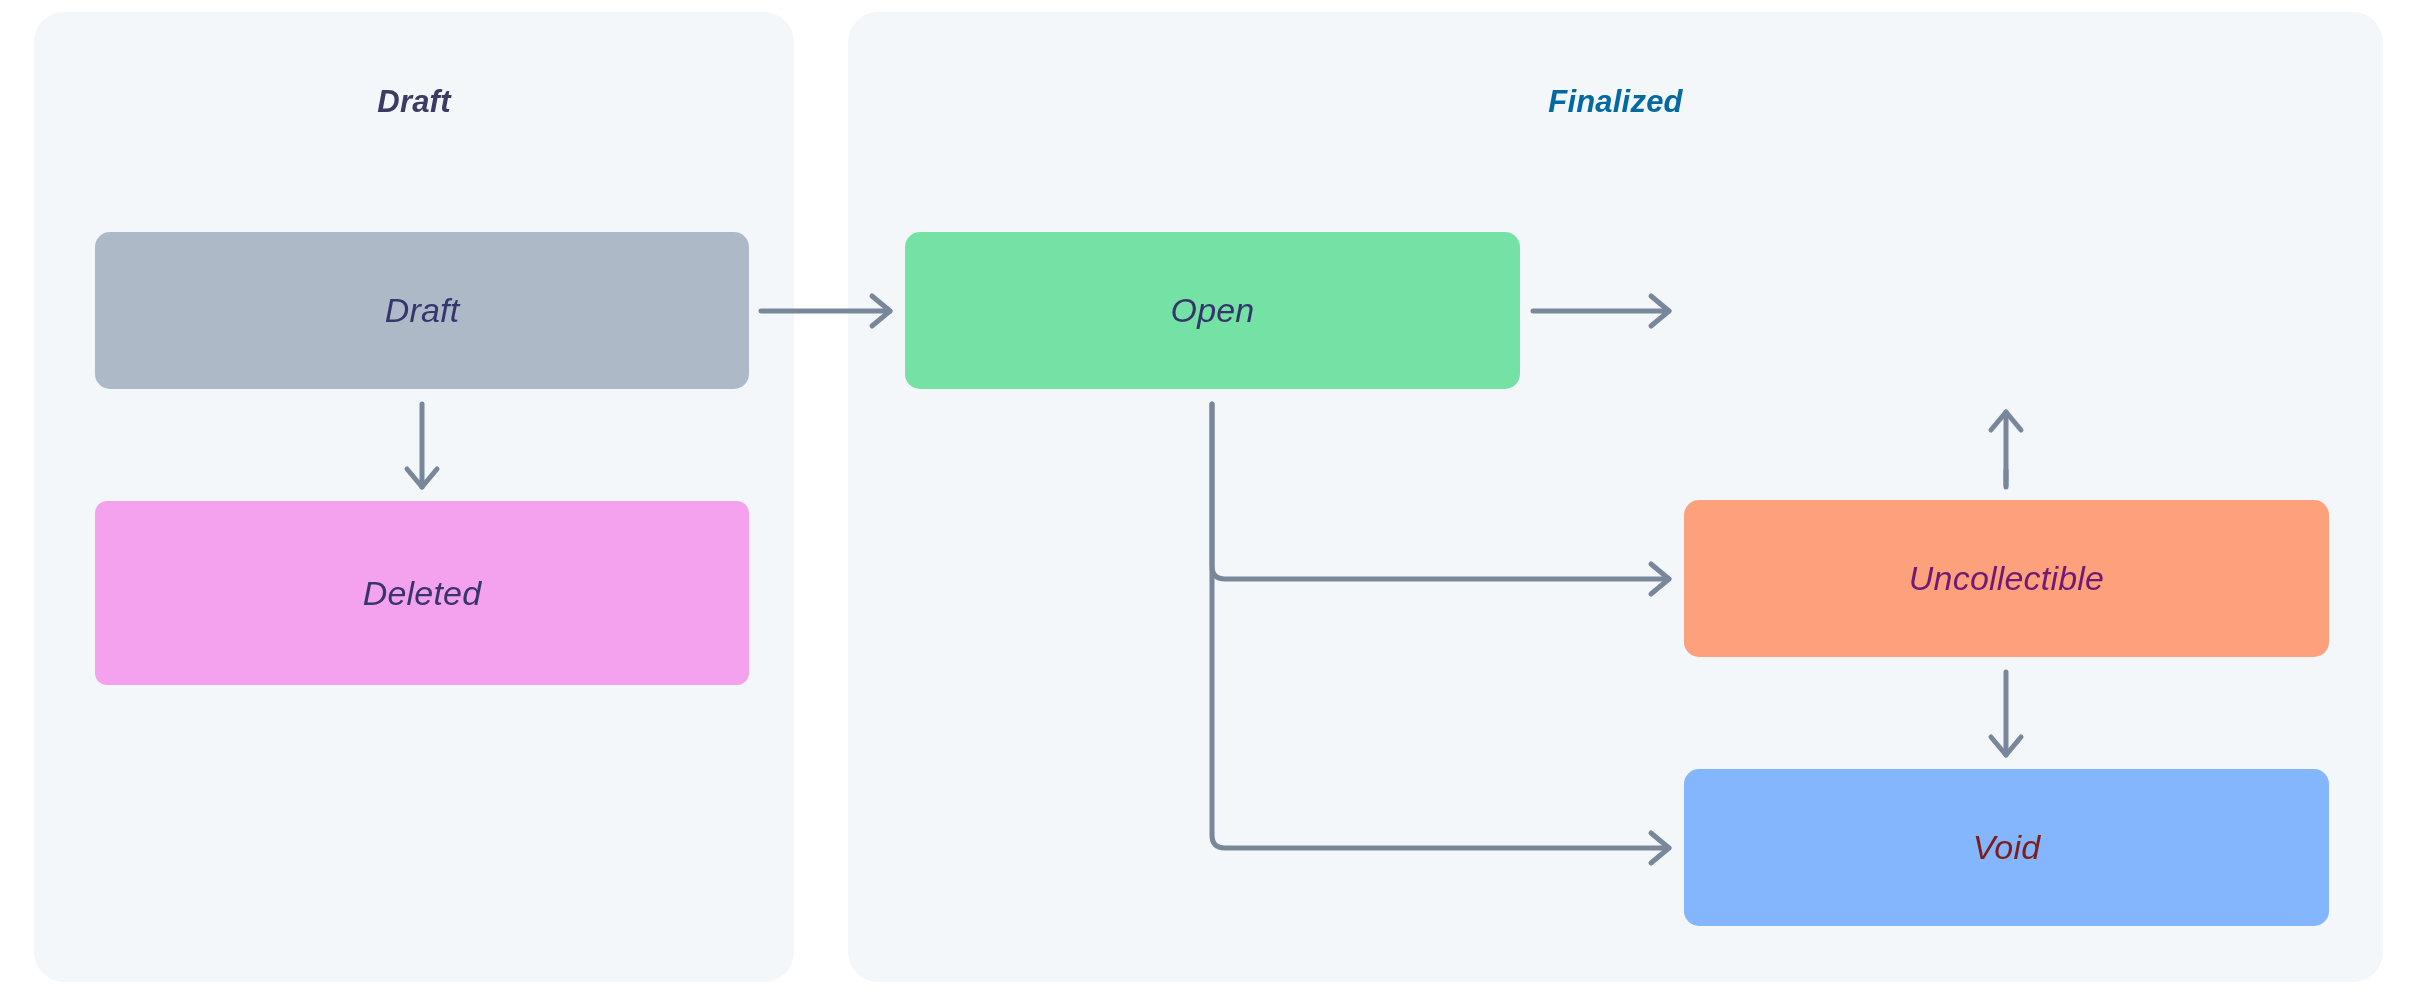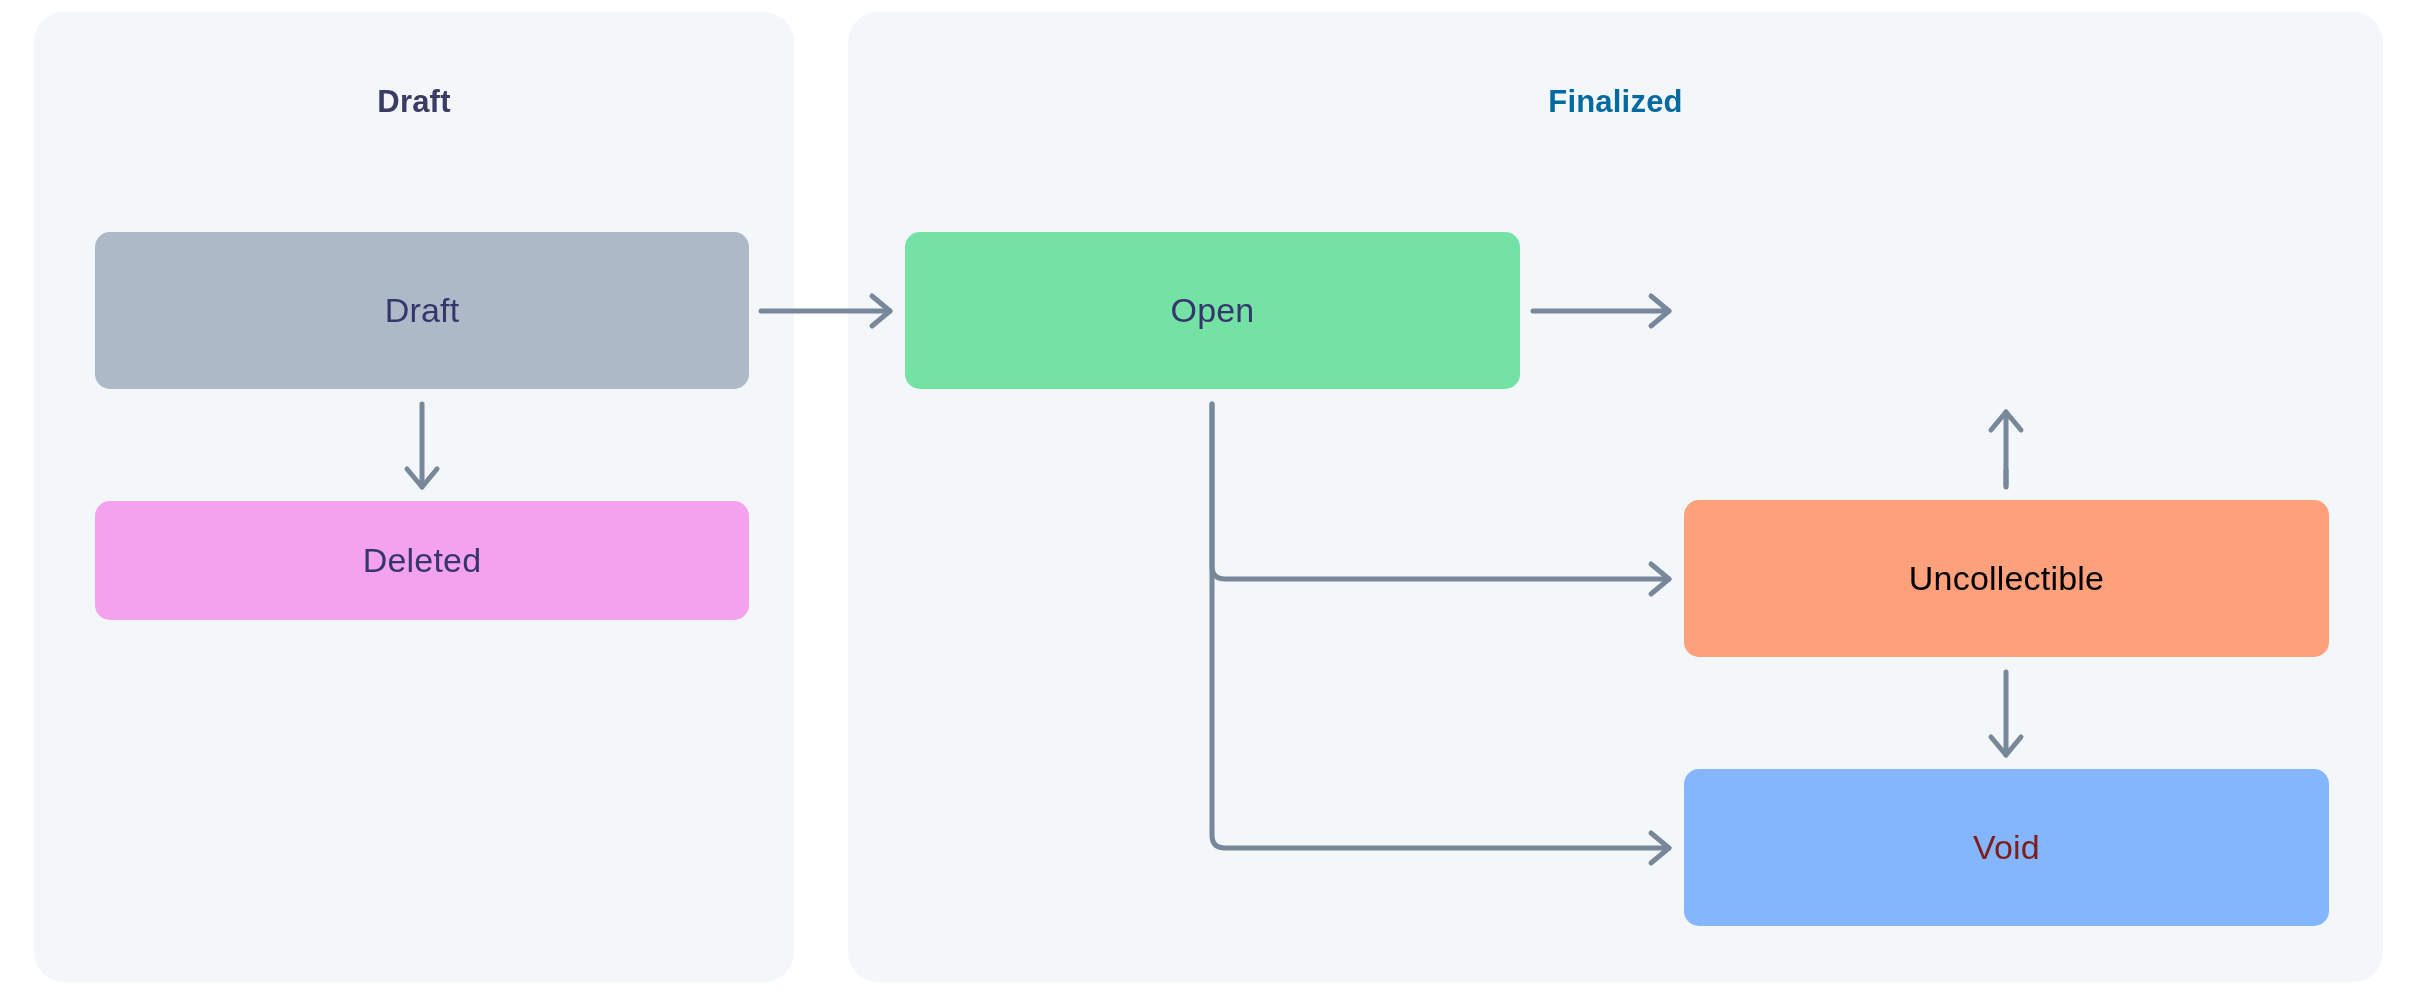--- a/index.html
+++ b/index.html
@@ -14,20 +14,21 @@
     overflow: hidden;
     position: relative;
   }
 
   #stage {
     position: absolute;
     left: 0; top: 0;
     width: 2424px;
     height: 998px;
     background: #ffffff;
+    font-style: italic;
   }
 
   
   .panel {
     position: absolute;
     background: #f3f7fa;
     border-radius: 30px;
   }
   #panel-draft {
     left: 34px;
@@ -64,21 +65,21 @@
     justify-content: center;
     color: #36366d;
     font-size: 34px;
     font-weight: 400;
     letter-spacing: 0.2px;
     white-space: nowrap;
     box-sizing: border-box;
   }
 
   #node-draft        { left: 95px;  top: 232px; width: 654px; height: 157px; background: #aeb9c8; }
-  #node-deleted      { left: 95px;  top: 501px; width: 654px; height: 119px; background: #f4a1ee; }
+  #node-deleted      { left: 95px;  top: 501px; width: 654px; height: 184px; background: #f4a1ee; border-radius: 12px; }
   #node-open         { left: 905px; top: 232px; width: 615px; height: 157px; background: #74e2a4; }
   #node-paid         { left: 1684px;top: 232px; width: 645px; height: 157px; background: #8aeefc; }
   #node-uncollect    { left: 1684px;top: 500px; width: 645px; height: 157px; background: #fda17c; }
   #node-void         { left: 1684px;top: 769px; width: 645px; height: 157px; background: #84b6fd; }
 
   
   #edges {
     position: absolute;
     left: 0; top: 0;
     width: 2424px;
@@ -153,17 +154,17 @@
     </g>
   </svg>
 
   <div class="node" id="node-draft" style="background: rgb(174, 185, 200); color: rgb(54, 54, 109);">Draft</div>
 
   <div class="node" id="node-deleted" style="background: rgb(244, 161, 238); color: rgb(54, 54, 109);">Deleted</div>
 
   <div class="node" id="node-open" style="background: rgb(116, 226, 164); color: rgb(54, 54, 109);">Open</div>
 
 
-  <div class="node" id="node-uncollect" style="background: rgb(253, 161, 124); color: #000000;">Uncollectible</div>
+  <div class="node" id="node-uncollect" style="background: rgb(253, 161, 124); color: #701a75;">Uncollectible</div>
 
   <div class="node" id="node-void" style="background: rgb(132, 182, 253); color: #7f1d1d;">Void</div>
 
 </div>
 
 </body></html>

